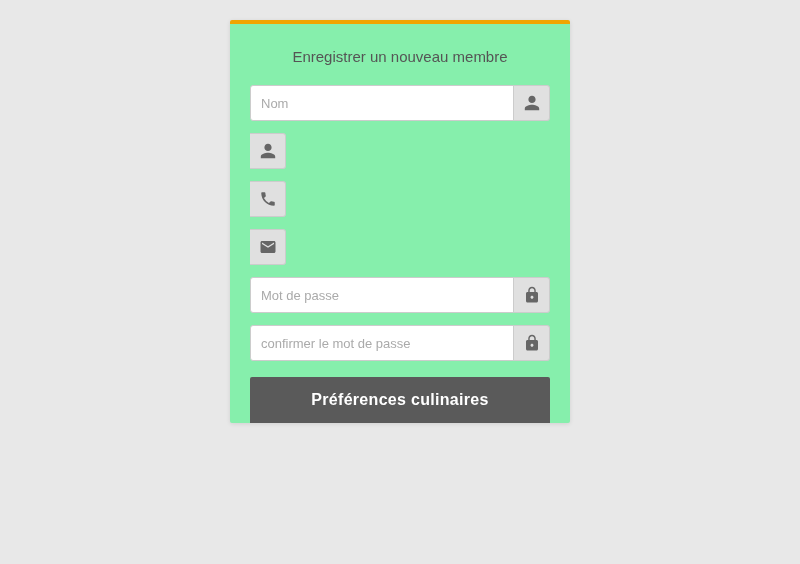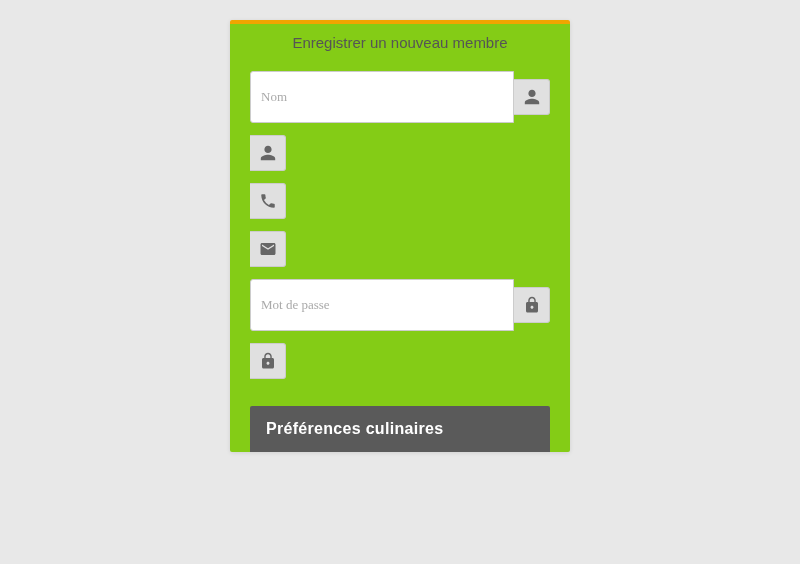--- a/index.html
+++ b/index.html
@@ -12,54 +12,53 @@
       background-color: #e8e8e8;
       font-family: Arial, sans-serif;
       display: flex;
       justify-content: center;
       align-items: flex-start;
       min-height: 564px;
       padding: 10px;
     }
 
     .form-card {
-      background: #84cc16;
+      background: #86efac;
       width: 340px;
       border-top: 4px solid #f0a500;
       border-radius: 2px;
-      padding: 10px 20px 0 20px;
+      padding: 24px 20px 0 20px;
       margin-top: 10px;
       box-shadow: 0 1px 4px rgba(0,0,0,0.1);
     }
 
     .form-title {
       text-align: center;
       font-size: 15px;
       color: #555;
       margin-bottom: 20px;
       font-weight: normal;
     }
 
     .field-row {
       display: flex;
       align-items: center;
       margin-bottom: 12px;
     }
 
     .field-input {
       flex: 1;
-      height: 52px;
+      height: 36px;
       border: 1px solid #ccc;
       border-radius: 3px 0 0 3px;
       padding: 0 10px;
       font-size: 13px;
       color: #555;
       outline: none;
       background: #fff;
-      font-family: Liberation Serif, serif;
     }
 
     .field-input::placeholder {
       color: #aaa;
     }
 
     .field-btn {
       width: 36px;
       height: 36px;
       background: #e0e0e0;
@@ -75,23 +74,23 @@
     }
 
     .pref-btn {
       width: 100%;
       background: #5a5a5a;
       color: #fff;
       border: none;
       padding: 14px 16px;
       font-size: 16px;
       font-weight: bold;
-      text-align: left;
+      text-align: center;
       cursor: pointer;
-      margin-top: 15px;
+      margin-top: 4px;
       border-radius: 2px 2px 0 0;
       letter-spacing: 0.3px;
     }
 
     
     .btn-icon {
       width: 18px;
       height: 18px;
       fill: #666;
     }
@@ -146,20 +145,21 @@
     <input class="field-input" type="password" placeholder="Mot de passe" style="">
     <div class="field-btn">
       <svg class="btn-icon" viewBox="0 0 24 24" xmlns="http://www.w3.org/2000/svg">
         <path d="M18 8h-1V6c0-2.76-2.24-5-5-5S7 3.24 7 6v2H6c-1.1 0-2 .9-2 2v10c0 1.1.9 2 2 2h12c1.1 0 2-.9 2-2V10c0-1.1-.9-2-2-2zm-6 9c-1.1 0-2-.9-2-2s.9-2 2-2 2 .9 2 2-.9 2-2 2zm3.1-9H8.9V6c0-1.71 1.39-3.1 3.1-3.1 1.71 0 3.1 1.39 3.1 3.1v2z"></path>
       </svg>
     </div>
   </div>
 
   
   <div class="field-row">
+    <input class="field-input" type="password" placeholder="confirmer le mot de passe" style="">
     <div class="field-btn">
       <svg class="btn-icon" viewBox="0 0 24 24" xmlns="http://www.w3.org/2000/svg">
         <path d="M18 8h-1V6c0-2.76-2.24-5-5-5S7 3.24 7 6v2H6c-1.1 0-2 .9-2 2v10c0 1.1.9 2 2 2h12c1.1 0 2-.9 2-2V10c0-1.1-.9-2-2-2zm-6 9c-1.1 0-2-.9-2-2s.9-2 2-2 2 .9 2 2-.9 2-2 2zm3.1-9H8.9V6c0-1.71 1.39-3.1 3.1-3.1 1.71 0 3.1 1.39 3.1 3.1v2z"></path>
       </svg>
     </div>
   </div>
 
   
   <button class="pref-btn">Préférences culinaires</button>
 </div>

